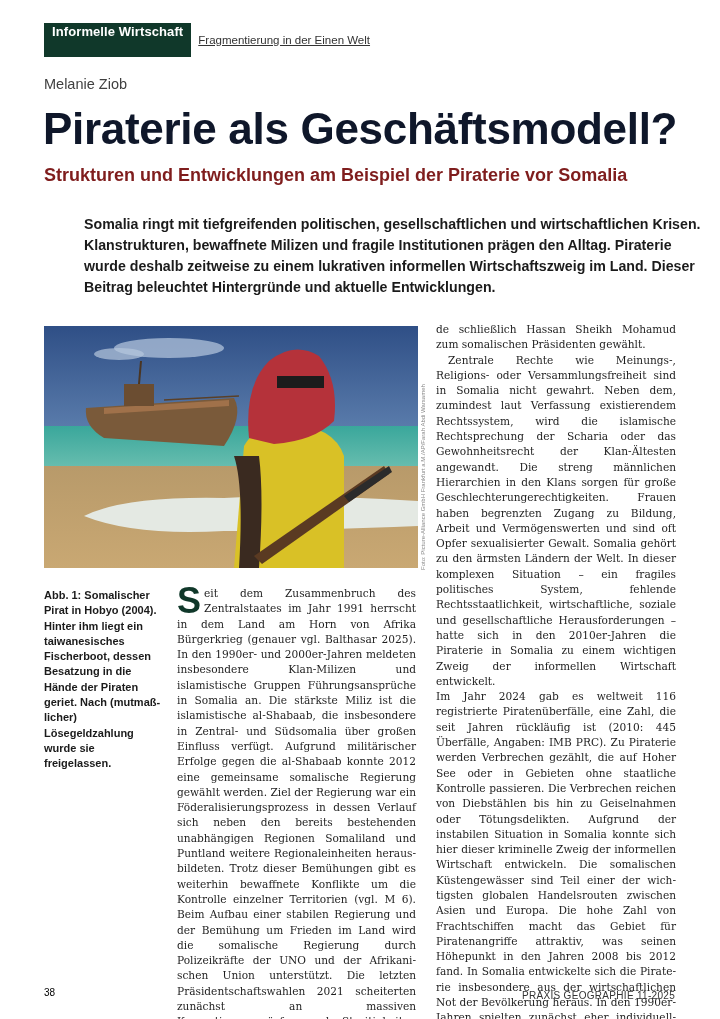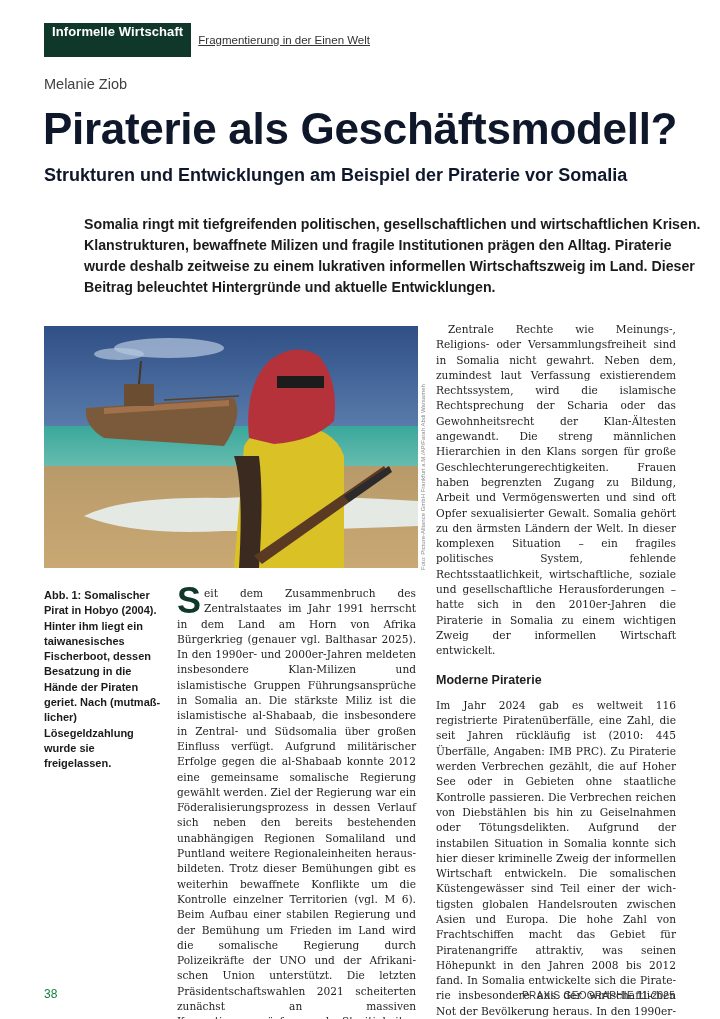--- a/index.html
+++ b/index.html
@@ -6,39 +6,39 @@
   body { width: 720px; height: 1019px; position: relative; overflow: hidden; color: #1b1b1b; }
   .sans { font-family: "Liberation Sans", "DejaVu Sans", sans-serif; }
   .serif { font-family: "DejaVu Serif", "Liberation Serif", serif; }
 
   .rubric { position: absolute; left: 44px; top: 31px; height: 17px; display: flex; align-items: center; }
   .rubric-badge { background: #10382a; color: #ffffff; font-weight: bold; font-size: 13px; padding: 0 8px; height: 34px; line-height: 17px; letter-spacing: 0.1px; }
   .rubric-sub { margin-left: 7px; font-size: 11.5px; color: #333; text-decoration: underline; }
 
   .author { position: absolute; left: 44px; top: 76px; font-size: 14.5px; color: #404040; }
   .title { position: absolute; left: 43px; top: 104px; font-size: 44px; font-weight: bold; color: #0f172a; letter-spacing: -0.3px; white-space: nowrap; }
-  .subtitle { position: absolute; left: 44px; top: 165px; font-size: 18px; font-weight: bold; color: #0f172a; white-space: nowrap; }
+  .subtitle { position: absolute; left: 44px; top: 165px; font-size: 18px; font-weight: bold; color: #7f1d1d; white-space: nowrap; }
 
   .lead { position: absolute; left: 44px; top: 214px; width: 630px; font-size: 14.2px; font-weight: bold; line-height: 21px; color: #1b1b1b; margin-left: 40px; }
 
   .photo { position: absolute; left: 44px; top: 326px; width: 374px; height: 242px; overflow: hidden; }
   .photo svg { display: block; }
   .credit { position: absolute; left: 420px; top: 570px; transform-origin: left top; transform: rotate(-90deg); font-size: 6px; color: #888; white-space: nowrap; }
 
   .caption { position: absolute; left: 44px; top: 588px; width: 120px; font-size: 11px; font-weight: bold; line-height: 15.3px; color: #1b1b1b; }
 
   .col { position: absolute; font-size: 10.6px; line-height: 15.3px; text-align: justify; hyphens: manual; color: #1e1e1e; }
   .col-mid { left: 177px; top: 586px; width: 239px; }
   .col-right { left: 436px; top: 322px; width: 240px; }
   .col p { margin: 0; }
   .col p.indent { text-indent: 12px; }
   .dropcap { float: left; font-family: "Liberation Sans", "DejaVu Sans", sans-serif; font-weight: bold; color: #10382a; font-size: 36px; line-height: 28px; margin: 1px 3px 0 0; }
   .section-head { font-family: "Liberation Sans", "DejaVu Sans", sans-serif; font-weight: bold; font-size: 12.5px; margin: 14px 0 10px 0; text-align: left; }
 
-  .folio { position: absolute; left: 44px; top: 987px; font-size: 12px; color: #15803d; }
+  .folio { position: absolute; left: 44px; top: 987px; font-size: 10px; color: #000000; }
   .journal { position: absolute; right: 45px; top: 990px; font-size: 10px; color: #333; letter-spacing: 0.3px; }
 </style>
 </head>
 <body>
 
 <div class="rubric sans">
   <span class="rubric-badge">Informelle Wirtschaft</span>
   <span class="rubric-sub">Fragmentierung in der Einen Welt</span>
 </div>
 
@@ -91,19 +91,19 @@
 
 <div class="caption sans">Abb. 1: Somalischer Pirat in Hobyo (2004). Hinter ihm liegt ein taiwanesisches Fischer­boot, dessen Besatzung in die Hände der Piraten geriet. Nach (mutmaß­licher) Lösegeldzahlung wurde sie freigelassen.</div>
 
 <div class="col col-mid serif">
   <p>
     <span class="dropcap">S</span><span>eit dem Zusammenbruch des Zentralstaates im Jahr 1991 herrscht in dem Land am Horn von Afrika Bürgerkrieg (genauer vgl. Balthasar 2025). In den 1990er- und 2000er-Jahren meldeten insbesondere Klan-Milizen und islamistische Gruppen Führungsansprüche in Somalia an. Die stärkste Miliz ist die islamistische al-Shabaab, die insbesondere in Zentral- und Südsomalia über großen Einfluss verfügt. Aufgrund militärischer Erfolge gegen die al-Shabaab konnte 2012 eine gemeinsame somalische Regierung gewählt wer­den. Ziel der Regierung war ein Föderalisierungs­prozess in dessen Verlauf sich neben den bereits bestehenden unabhängigen Regionen Somaliland und Puntland weitere Regionaleinheiten heraus­bildeten. Trotz dieser Bemühungen gibt es weiter­hin bewaffnete Konflikte um die Kontrolle einzel­ner Territorien (vgl. M 6). Beim Aufbau einer stabilen Regierung und der Bemühung um Frie­den im Land wird die somalische Regierung durch Polizeikräfte der UNO und der Afrikani­schen Union unterstützt. Die letzten Präsident­schaftswahlen 2021 scheiterten zunächst an mas­siven Korruptionsvorwürfen und Streitigkeiten über das Wahlverfahren, bei dem immer noch die Klans großen Einfluss nehmen können. 2022 wur­</span>
   </p>
 </div>
 
 <div class="col col-right serif">
+  <p>de schließlich Hassan Sheikh Mohamud zum so­malischen Präsidenten gewählt.</p>
   <p class="indent">Zentrale Rechte wie Meinungs-, Religions- oder Versammlungsfreiheit sind in Somalia nicht ge­wahrt. Neben dem, zumindest laut Verfassung existierendem Rechtssystem, wird die islamische Rechtsprechung der Scharia oder das Gewohn­heitsrecht der Klan-Ältesten angewandt. Die streng männlichen Hierarchien in den Klans sor­gen für große Geschlechterungerechtigkeiten. Frauen haben begrenzten Zugang zu Bildung, Arbeit und Vermögenswerten und sind oft Opfer sexualisierter Gewalt. Somalia gehört zu den ärmsten Ländern der Welt. In dieser komplexen Situation – ein fragiles politisches System, fehlen­de Rechtsstaatlichkeit, wirtschaftliche, soziale und gesellschaftliche Herausforderungen – hatte sich in den 2010er-Jahren die Piraterie in Somalia zu einem wichtigen Zweig der informellen Wirt­schaft entwickelt.</p>
-  <h3 class="section-head">Moderne Piraterie</h3>
   <p>Im Jahr 2024 gab es weltweit 116 registrierte Pi­ratenüberfälle, eine Zahl, die seit Jahren rückläu­fig ist (2010: 445 Überfälle, Angaben: IMB PRC). Zu Piraterie werden Verbrechen gezählt, die auf Ho­her See oder in Gebieten ohne staatliche Kontrol­le passieren. Die Verbrechen reichen von Dieb­stählen bis hin zu Geiselnahmen oder Tötungsde­likten. Aufgrund der instabilen Situation in Somalia konnte sich hier dieser kriminelle Zweig der informellen Wirtschaft entwickeln. Die soma­lischen Küstengewässer sind Teil einer der wich­tigsten globalen Handelsrouten zwischen Asien und Europa. Die hohe Zahl von Frachtschiffen macht das Gebiet für Piratenangriffe attraktiv, was seinen Höhepunkt in den Jahren 2008 bis 2012 fand. In Somalia entwickelte sich die Pirate­rie insbesondere aus der wirtschaftlichen Not der Bevölkerung heraus. In den 1990er-Jahren spiel­ten zunächst eher individuell-rebellische Motive eine Rolle. Es kam zu bewaffneten Auseinander­setzungen zwischen somalischen Küstenfischern</p>
 </div>
 
 <div class="folio sans">38</div>
 <div class="journal sans">PRAXIS GEOGRAPHIE 11-2025</div>
 
 </body></html>

